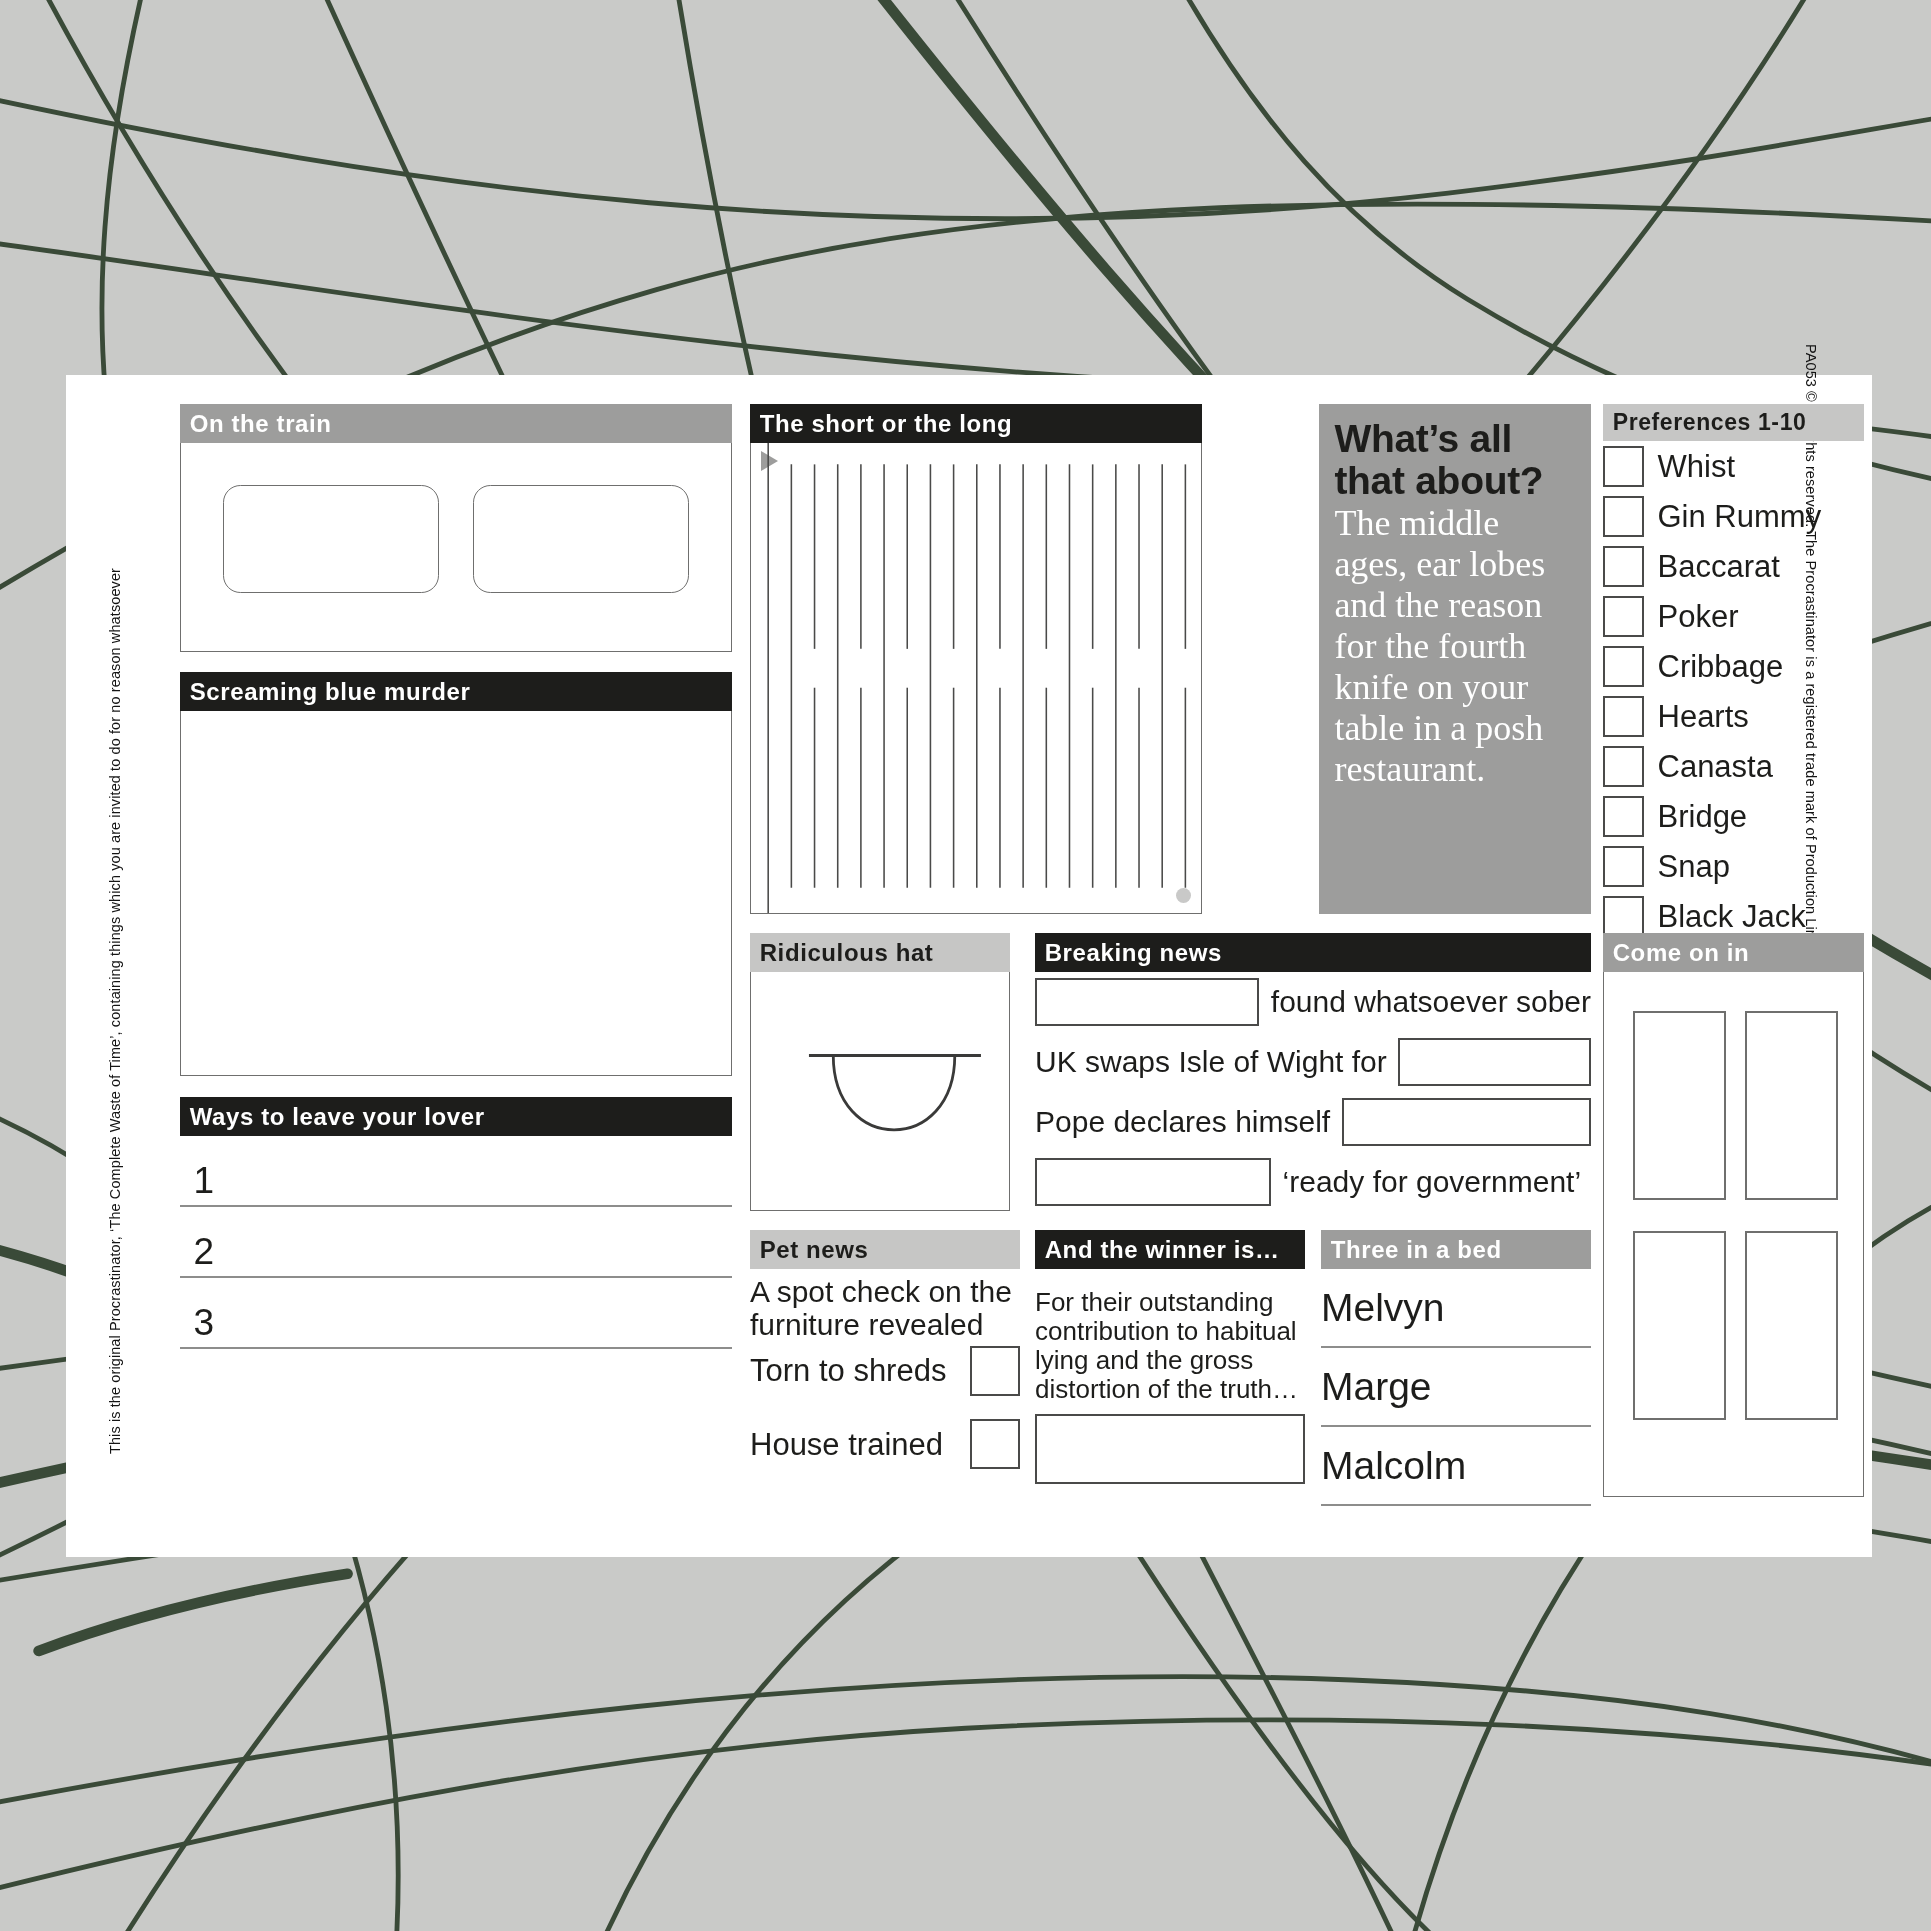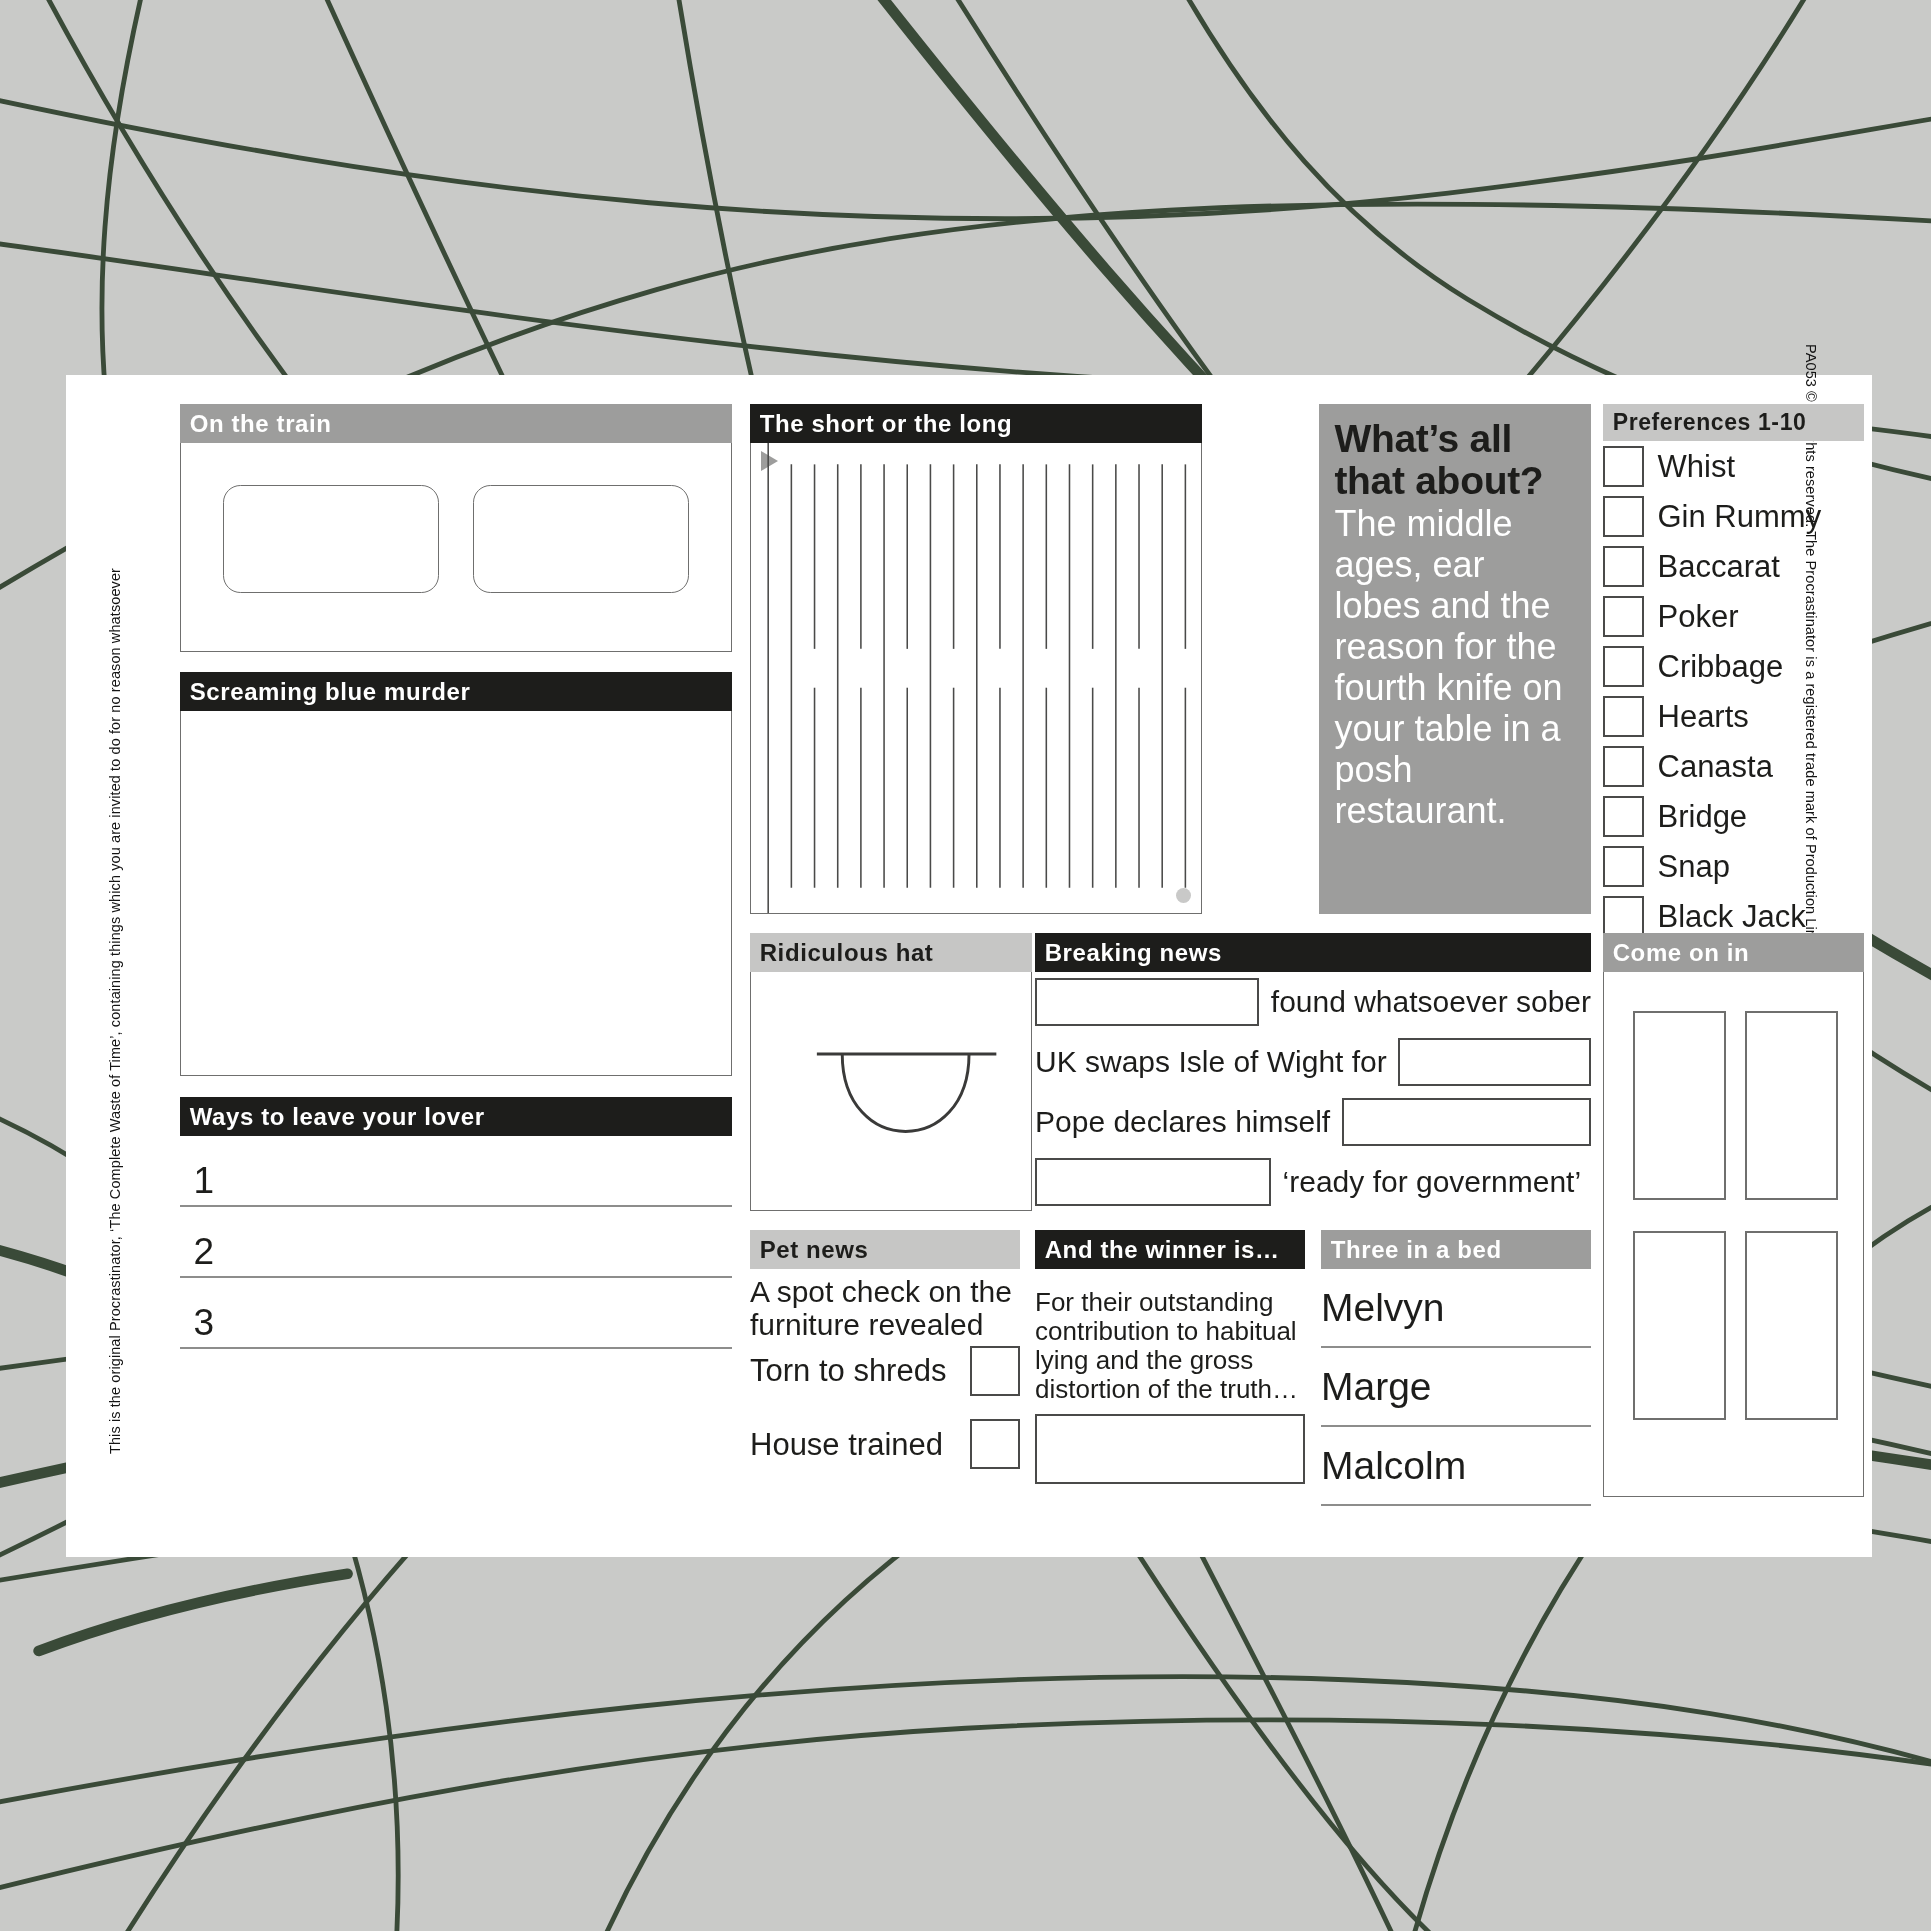--- a/index.html
+++ b/index.html
@@ -104,35 +104,35 @@
   #p-about{
     left:1253px;top:29px;width:272px;height:510px;
     background:#9d9d9c;padding:13.5px 15.4px;box-sizing:border-box;
   }
   #p-about h2{
     margin:0;font-size:39px;line-height:42px;
     color:#1d1d1b;font-weight:bold;letter-spacing:-0.3px;
   }
   #p-about p{
     margin:1.9px 0 0 0;font-size:36px;line-height:41px;
-    color:#ffffff;font-weight:normal;
+    color:#ffffff;font-weight:normal;font-family:Liberation Serif, serif;
   }
 
   
   #p-pref{left:1537px;top:29px;width:261px;height:510px;}
   #p-pref .hdr{background:#c6c6c5;color:#1d1d1b;height:37px;line-height:37px;font-size:23px;}
   .prefrow{display:flex;align-items:center;height:50px;}
   .prefbox{
     width:41px;height:41px;border:2.9px solid #4a4a49;background:#fff;
     box-sizing:border-box;flex:0 0 auto;margin-right:13.5px;
   }
   .preflbl{font-size:31px;color:#1d1d1b;line-height:1;}
 
   
-  #p-hat{left:684px;top:558px;width:282px;height:278px;}
+  #p-hat{left:684px;top:558px;width:260px;height:278px;}
   #p-hat .hdr{background:#c6c6c5;color:#1d1d1b;}
   #p-hat .body{height:239px;position:relative;}
 
   
   #p-break{left:969px;top:558px;width:556px;height:278px;}
   #p-break .body{height:239px;padding:0;border:none;background:transparent;}
   .brow{display:flex;align-items:center;height:60px;}
   .bfield{
     border:2.9px solid #4a4a49;background:#fff;height:48px;box-sizing:border-box;
   }

